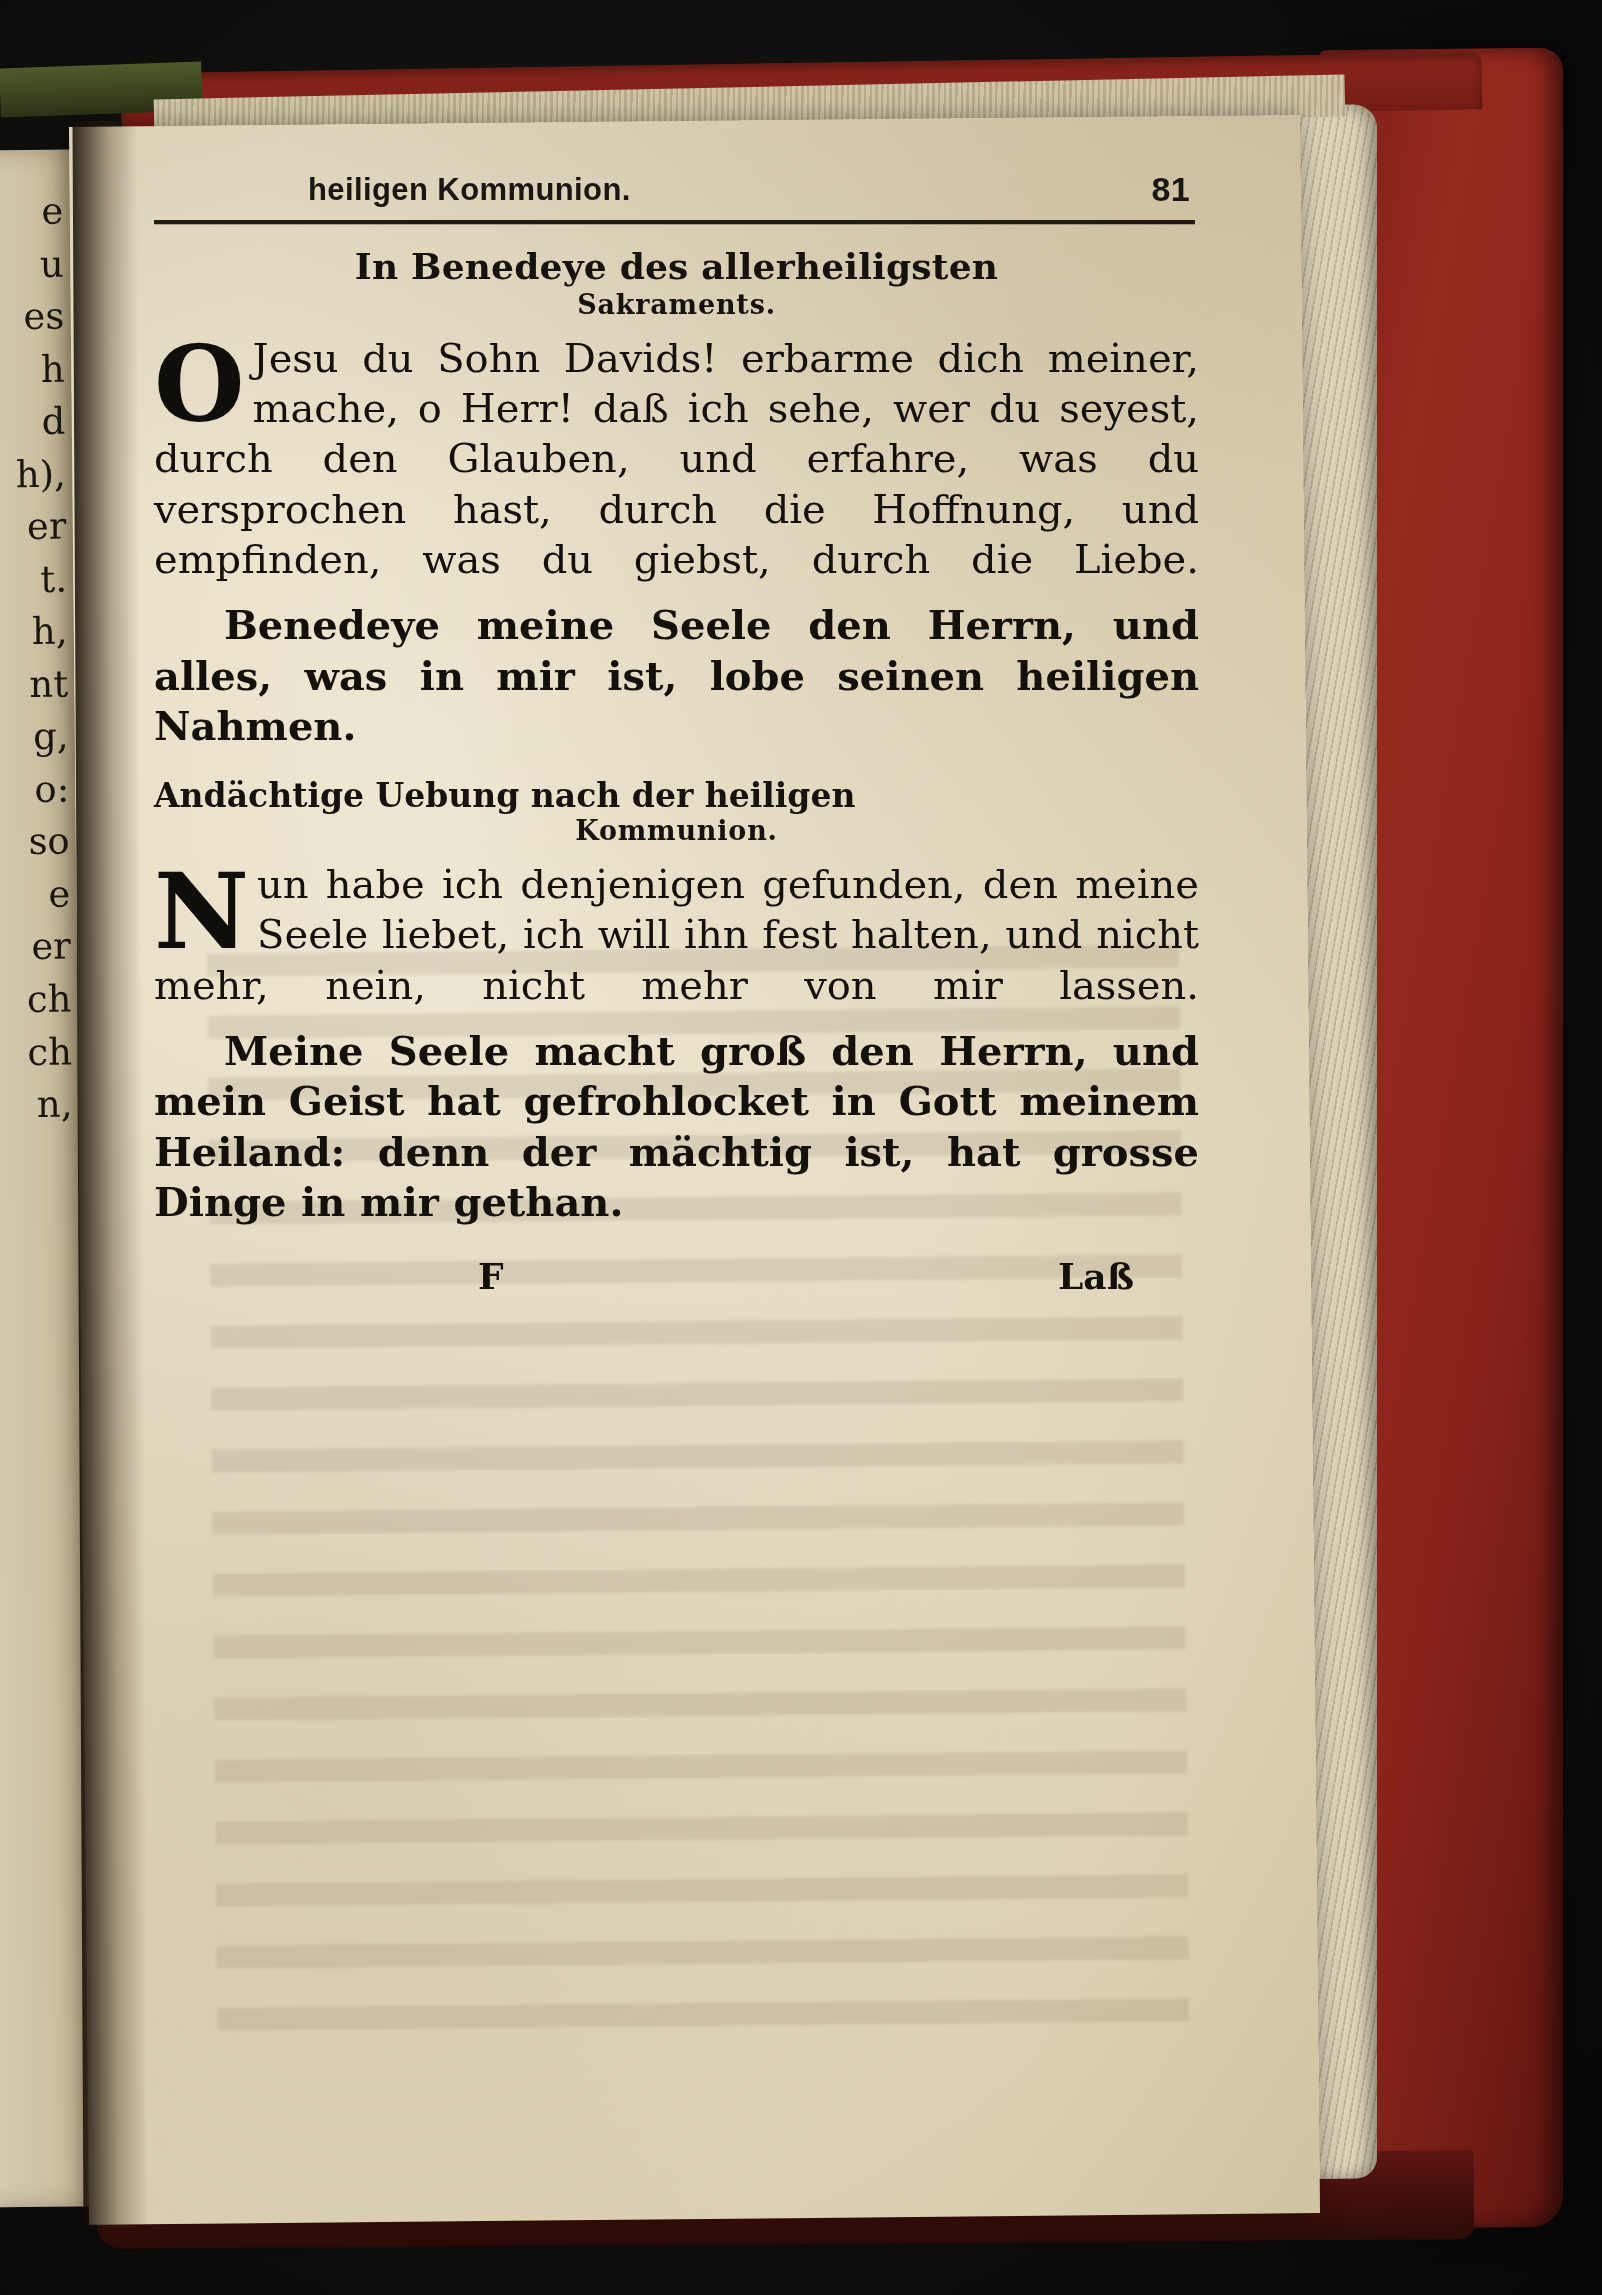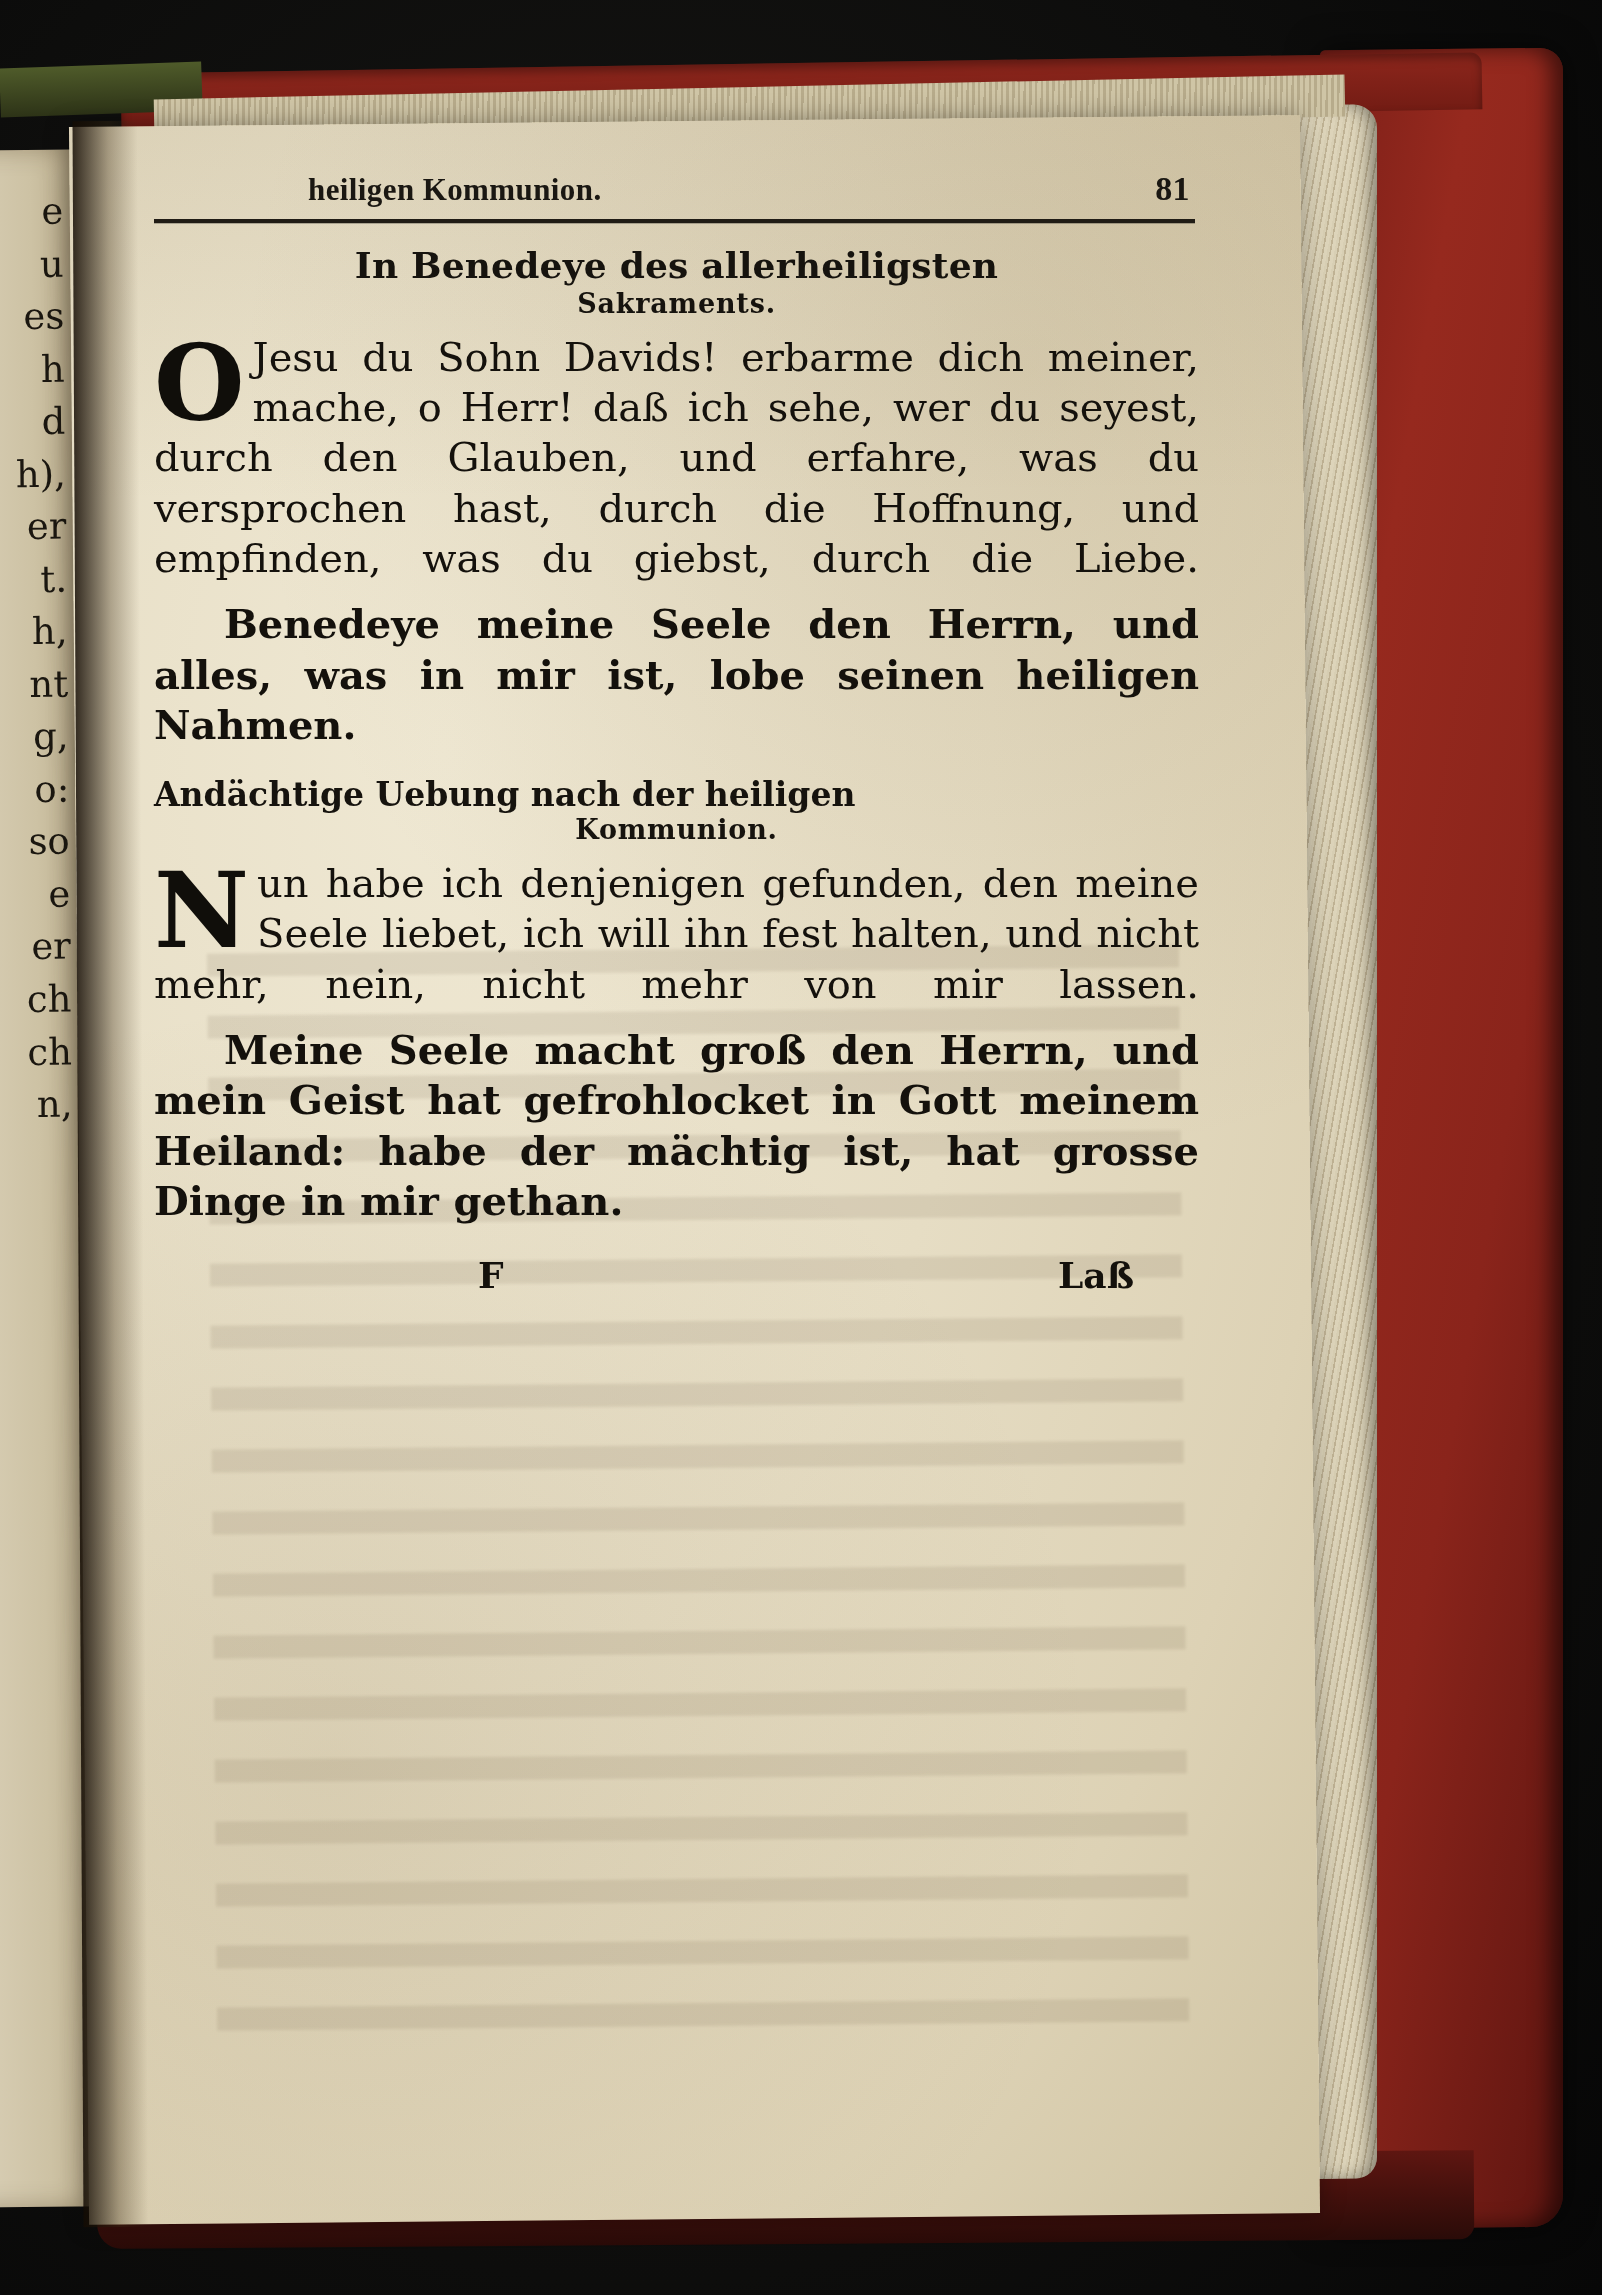--- a/index.html
+++ b/index.html
@@ -160,23 +160,23 @@
   .content {
     position: absolute;
     left: 154px;
     top: 170px;
     width: 1045px;
     color: #17140f;
   }
 
   .running-head {
     display: flex;
-    align-items: flex-end;
+    align-items: center;
     justify-content: space-between;
-    font-family: Liberation Serif, serif;
+    font-family: Liberation Sans, sans-serif;
     font-weight: bold;
     letter-spacing: 0.4px;
   }
   .rh-title {
     font-size: 31px;
     margin-left: 154px;
     color: #1a1712;
   }
   .rh-folio {
     font-size: 34px;
@@ -353,21 +353,21 @@
     <div class="heading2">
       <span>Andächtige Uebung nach der heiligen</span>
       <span class="sub2">Kommunion.</span>
     </div>
 
     <div class="dropcap-para">
       <span class="dropcap">N</span>
       <span>un habe ich denjenigen gefunden, den meine Seele liebet, ich will ihn fest halten, und nicht mehr, nein, nicht mehr von mir lassen.</span>
     </div>
 
-    <div class="para indent last">Meine Seele macht groß den Herrn, und mein Geist hat gefrohlocket in Gott meinem Heiland: habe der mächtig ist, hat grosse Dinge in mir gethan.</div>
+    <div class="para indent last">Meine Seele macht groß den Herrn, und mein Geist hat gefrohlocket in Gott meinem Heiland: denn der mächtig ist, hat grosse Dinge in mir gethan.</div>
 
     <div class="footline">
       <span class="signature">F</span>
       <span class="catchword">Laß</span>
     </div>
 
   </div>
 </div>
 
 

